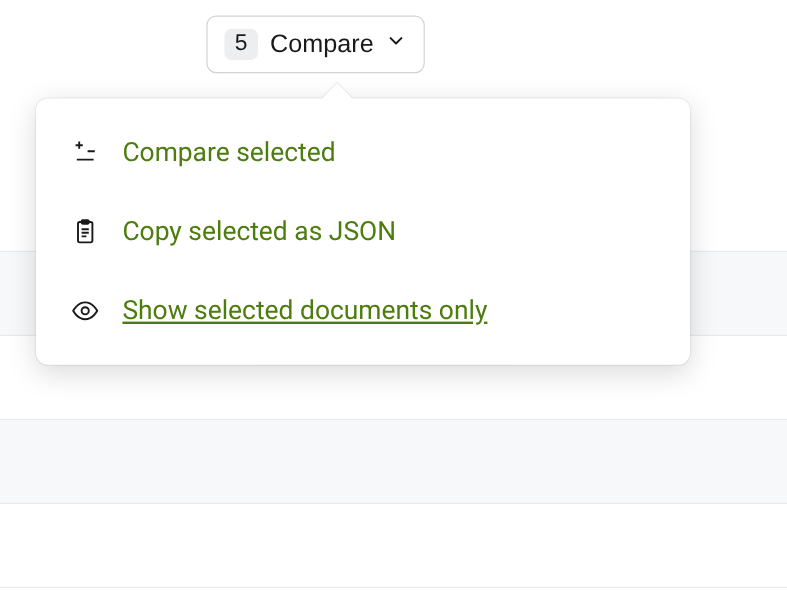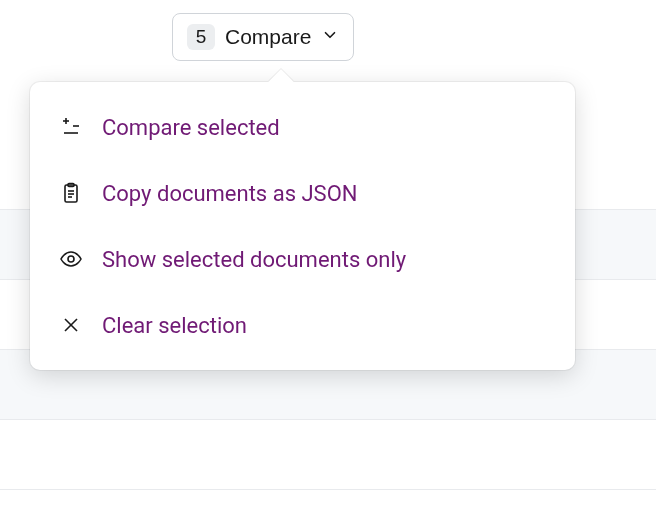--- a/index.html
+++ b/index.html
@@ -89,39 +89,40 @@
       background: #ffffff;
       transform: rotate(45deg);
       box-shadow: -1px -1px 0 rgba(0,0,0,0.06);
     }
     .menu-item {
       display: flex;
       align-items: center;
       gap: 18px;
       padding: 20px 28px;
       font-size: 22px;
-      color: #701a75;
+      color: #4d7c0f;
       cursor: pointer;
     }
     .menu-item .icon {
       width: 26px;
       height: 26px;
       display: flex;
       align-items: center;
       justify-content: center;
       flex-shrink: 0;
     }
     .menu-item .icon svg {
       width: 24px;
       height: 24px;
       stroke: #1a1a1a;
       fill: none;
       stroke-width: 1.6;
     }
     .menu-item.underlined .label {
+      text-decoration: underline;
     }
   </style>
 </head>
 <body>
 
 <div class="table-bg">
   <div class="table-row"></div>
   <div class="table-row alt"></div>
   <div class="table-row"></div>
   <div class="table-row alt"></div>
@@ -155,33 +156,24 @@
   <div class="menu-item">
     <span class="icon">
       <svg viewBox="0 0 24 24">
           <rect x="6" y="4" width="12" height="17" rx="1.5"></rect>
           <rect x="9" y="2.5" width="6" height="3" rx="1"></rect>
           <line x1="9" y1="10" x2="15" y2="10"></line>
           <line x1="9" y1="13" x2="15" y2="13"></line>
           <line x1="9" y1="16" x2="13" y2="16"></line>
         </svg>
     </span>
-    <span class="label">Copy documents as JSON</span>
+    <span class="label">Copy selected as JSON</span>
   </div>
   <div class="menu-item underlined">
     <span class="icon">
       <svg viewBox="0 0 24 24">
           <path d="M2 12s3.5-7 10-7 10 7 10 7-3.5 7-10 7S2 12 2 12z"></path>
           <circle cx="12" cy="12" r="3"></circle>
         </svg>
     </span>
     <span class="label">Show selected documents only</span>
   </div>
-  <div class="menu-item">
-    <span class="icon">
-      <svg viewBox="0 0 24 24">
-          <line x1="6" y1="6" x2="18" y2="18"></line>
-          <line x1="18" y1="6" x2="6" y2="18"></line>
-        </svg>
-    </span>
-    <span class="label">Clear selection</span>
-  </div>
 </div>
 
 </body></html>

